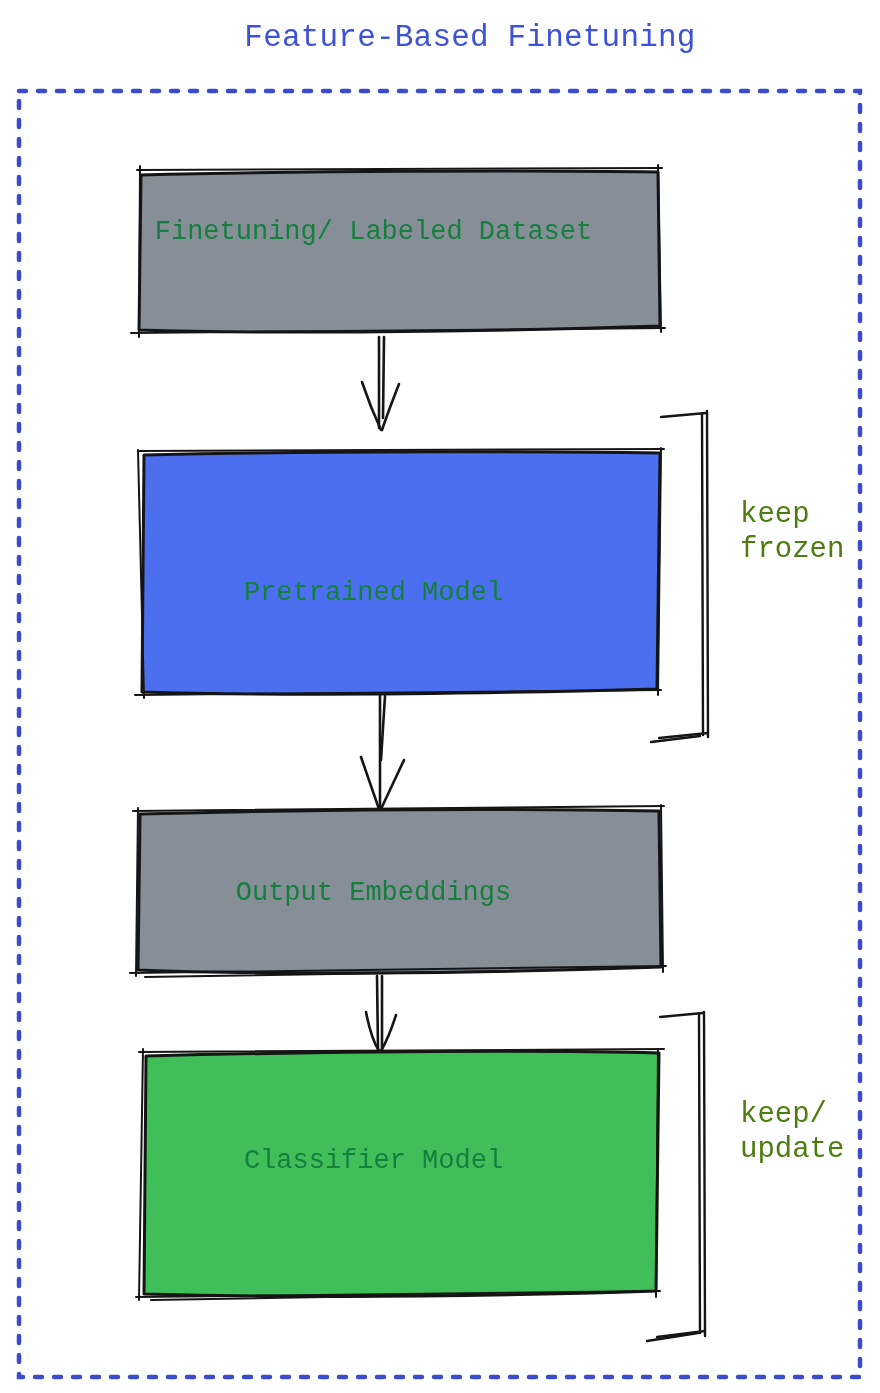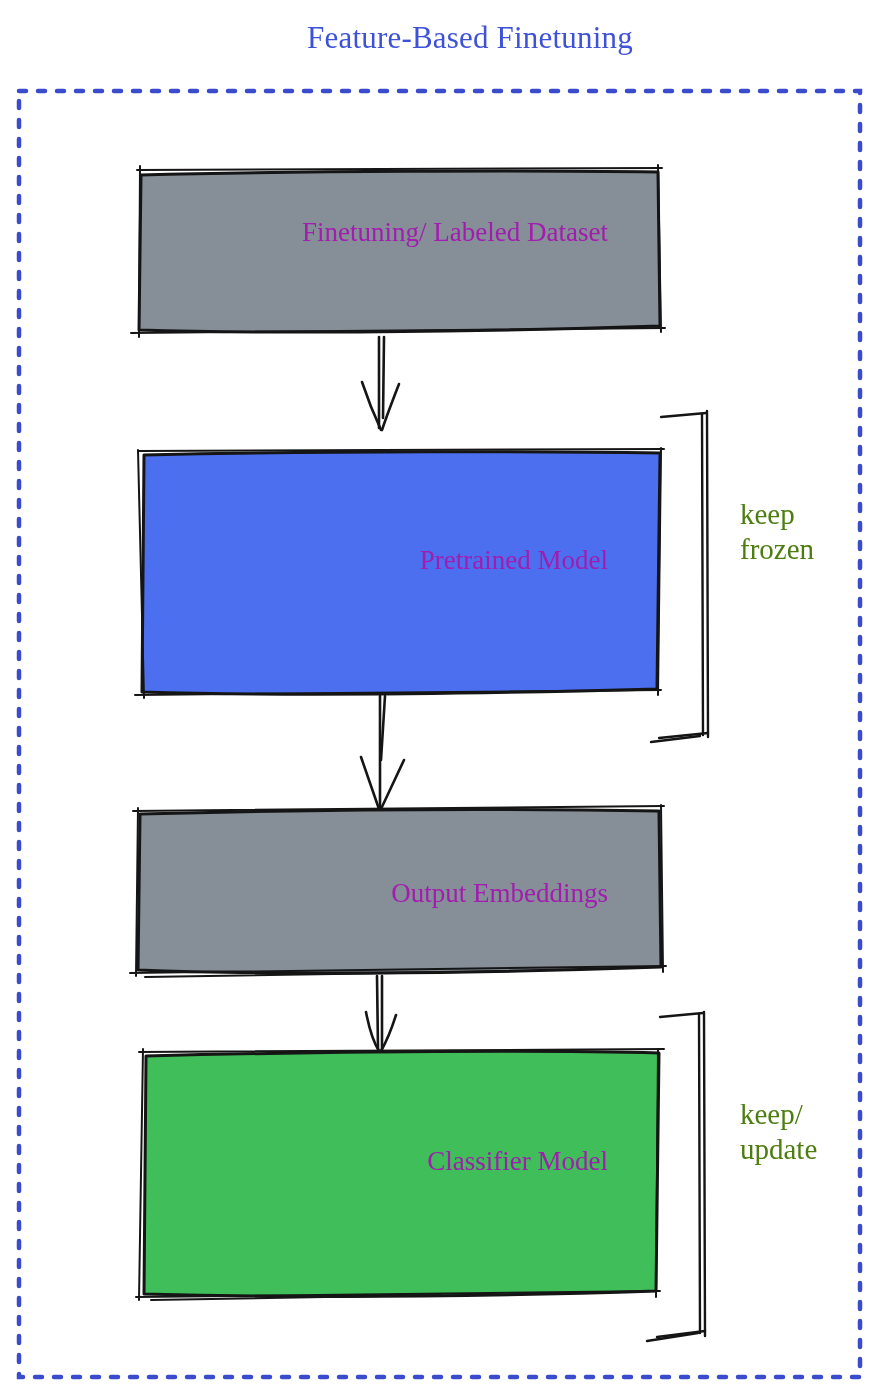--- a/index.html
+++ b/index.html
@@ -1,39 +1,39 @@
 <!DOCTYPE html>
 <html><head>
 <meta charset="utf-8">
 <style>
   html,body{margin:0;padding:0;background:#ffffff;}
   .canvas{
     position:relative;
     width:880px;height:1393px;
     background:#ffffff;
-    font-family:Liberation Serif, serif;
+    font-family:Liberation Mono, monospace;
     overflow:hidden;
   }
   .title{
     position:absolute;
     left:470px;top:20px;
     transform:translateX(-50%);
     font-size:31px;
     font-weight:500;
     letter-spacing:0.2px;
     color:#3d52d8;
     white-space:nowrap;
   }
   .sketch-svg{position:absolute;left:0;top:0;}
   .box-label{
     position:absolute;
     left:139px;width:469px;
-    text-align:right;
+    text-align:center;
     font-size:27px;
-    color:#a21caf;
+    color:#15803d;
   }
   .side-label{
     position:absolute;
     left:740px;
     font-size:29px;
     line-height:35px;
     color:#4d7c0f;
     white-space:pre-line;
   }
 </style>
@@ -123,21 +123,21 @@
       <path d="M660,1017 L703,1013"></path>
       <path d="M699,1014 L700,1333"></path>
       <path d="M704,1012 L705,1336"></path>
       <path d="M657,1337 L705,1331"></path>
       <path d="M647,1341 L698,1333"></path>
     </g>
   </svg>
 
   <div class="box-label" style="top:217px">Finetuning/ Labeled Dataset</div>
 
-  <div class="box-label" style="top:545px">Pretrained Model</div>
+  <div class="box-label" style="top:578px">Pretrained Model</div>
 
   <div class="box-label" style="top:878px">Output Embeddings</div>
 
   <div class="box-label" style="top:1146px">Classifier Model</div>
 
   <div class="side-label" style="top:497px">keep
 frozen</div>
 
   <div class="side-label" style="top:1097px">keep/
 update</div>

